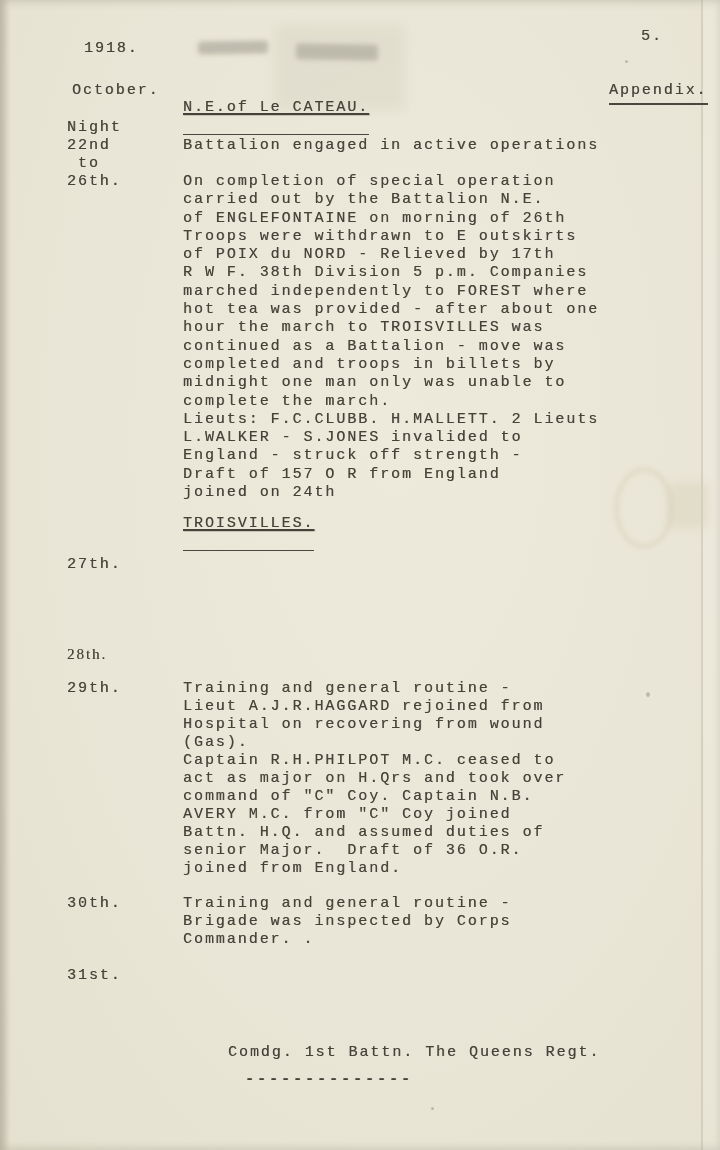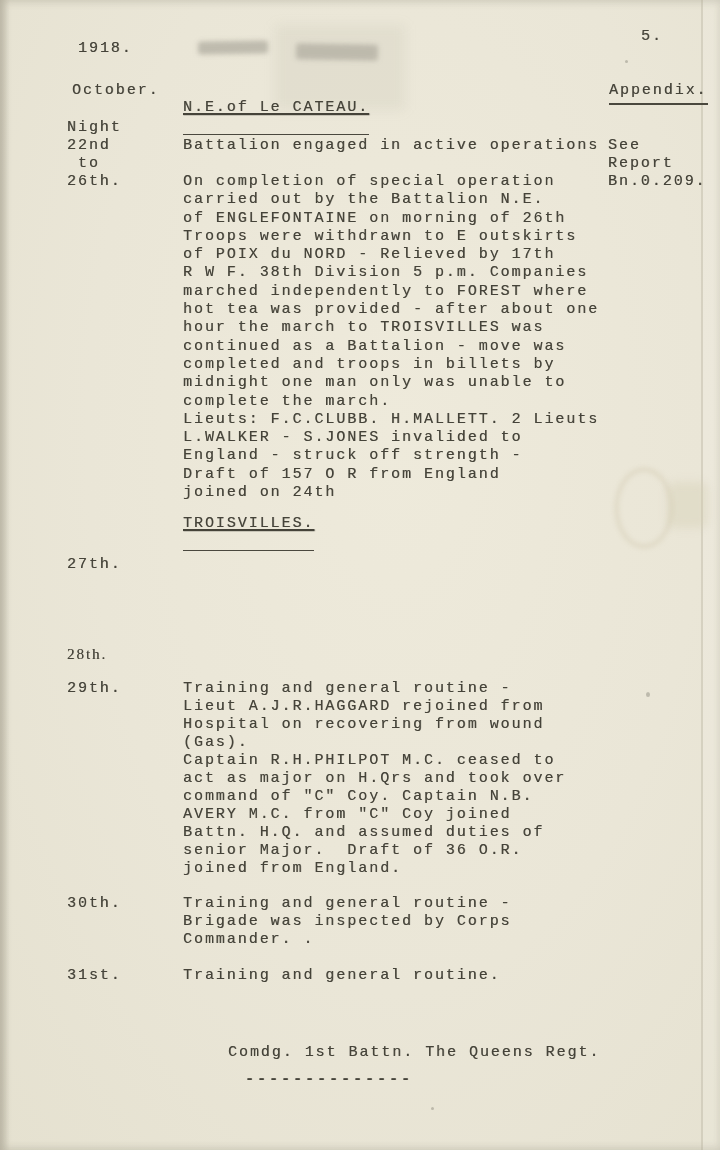--- a/index.html
+++ b/index.html
@@ -59,21 +59,21 @@
     position:absolute;left:668px;top:482px;width:40px;height:46px;border-radius:8px;
     background:rgba(210,202,176,0.35);filter:blur(4px);
   }
   .speck{position:absolute;background:rgba(105,102,92,0.35);border-radius:50%;}
   .speck-1{left:646px;top:692px;width:4px;height:5px;}
   .speck-2{left:431px;top:1107px;width:3px;height:3px;filter:blur(0.5px);}
   .speck-3{left:625px;top:60px;width:3px;height:3px;filter:blur(0.5px);}
 
   
   #page-number{left:641px;top:28px;}
-  #year{left:78px;top:40px;}
+  #year{left:84px;top:40px;}
   #month{left:72px;top:82px;}
   #appendix-header{left:609px;top:82px;}
   #heading1{left:183px;top:99px;}
   #e0-date{left:67px;top:119px;}
   #e0-text{left:183px;top:137px;}
   #appendix-ref{left:608px;top:137px;}
   #e1-text{left:183px;top:173px;line-height:18.3px;}
   #heading2{left:183px;top:515px;}
   #e2-date{left:67px;top:556px;}  #e2-text{left:183px;top:556px;}
   #e3-date{left:67px;top:645px;font-family:Liberation Serif, serif;}  #e3-text{left:183px;top:645px;}
@@ -106,23 +106,20 @@
   <div class="tw" id="month">October.</div>
   <div class="tw" id="appendix-header"><span class="underline-single">Appendix.</span></div>
 
   <div class="tw" id="heading1"><span class="heading-double">N.E.of Le CATEAU.</span></div>
 
   <div class="tw" id="e0-date">Night
 22nd
  to
 26th.</div>
   <div class="tw" id="e0-text">Battalion engaged in active operations</div>
-  <div class="tw" id="appendix-ref">See
-Report
-Bn.0.209.</div>
   <div class="tw" id="e1-text">On completion of special operation
 carried out by the Battalion N.E.
 of ENGLEFONTAINE on morning of 26th
 Troops were withdrawn to E outskirts
 of POIX du NORD - Relieved by 17th
 R W F. 38th Division 5 p.m. Companies
 marched independently to FOREST where
 hot tea was provided - after about one
 hour the march to TROISVILLES was
 continued as a Battalion - move was
@@ -153,18 +150,17 @@
 Battn. H.Q. and assumed duties of
 senior Major.  Draft of 36 O.R.
 joined from England.</div>
 
   <div class="tw" id="e5-date">30th.</div>
   <div class="tw" id="e5-text">Training and general routine -
 Brigade was inspected by Corps
 Commander. .</div>
 
   <div class="tw" id="e6-date">31st.</div>
-  <div class="tw" id="e6-text">Training and general routine.</div>
 
   <div class="tw" id="sig-title">Comdg. 1st Battn. The Queens Regt.</div>
   <div class="tw divider" id="sig-divider">--------------</div>
 
 </div>
 
 </body></html>

